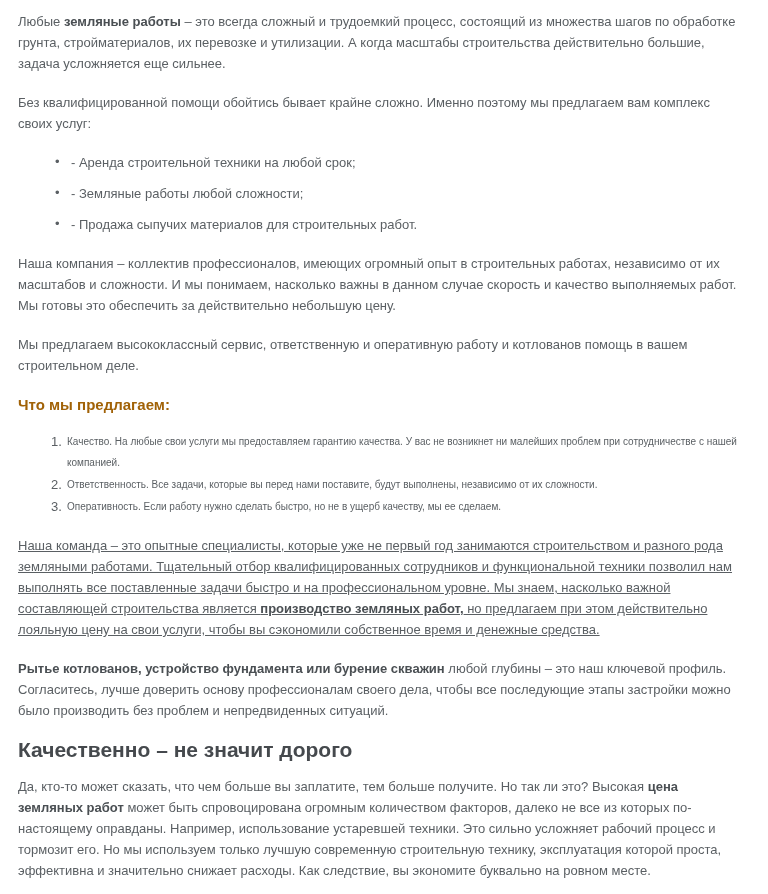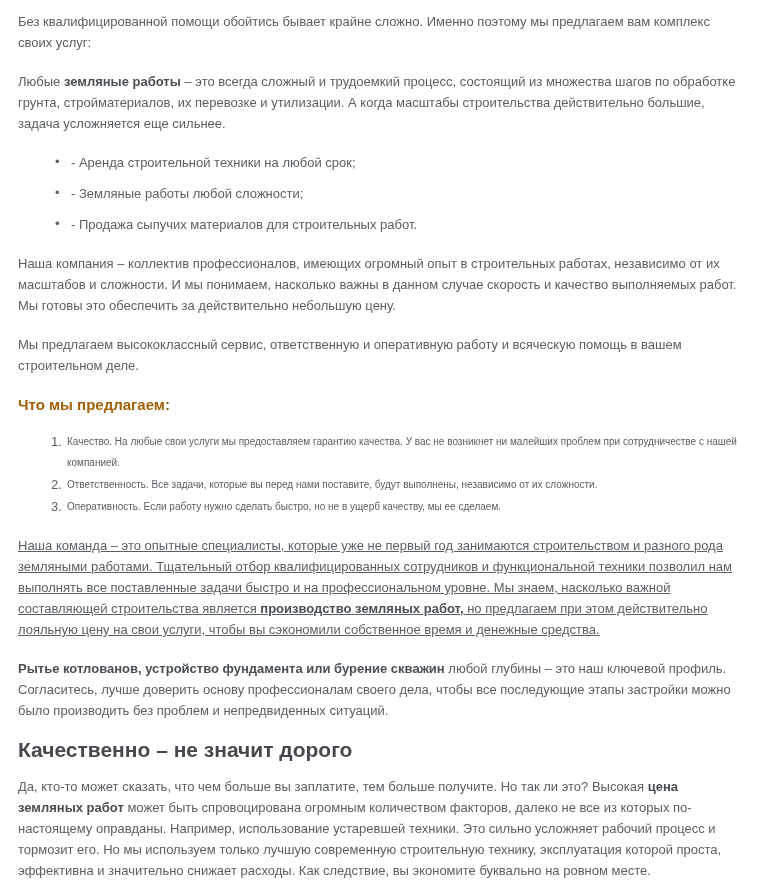--- a/index.html
+++ b/index.html
@@ -90,33 +90,33 @@
     color: #5a5f63;
   }
   .tight { margin-bottom: 16px; }
   .gap-before { margin-top: 2px; text-decoration: underline; }
 </style>
 </head>
 <body>
 
 <div class="page">
 
+  <p class="para"><span>Любые </span><b>земляные работы</b><span> – это всегда сложный и трудоемкий процесс, состоящий из множества шагов по обработке грунта, стройматериалов, их перевозке и утилизации. А когда масштабы строительства действительно большие, задача усложняется еще сильнее.</span></p>
+
   <p class="para">Без квалифицированной помощи обойтись бывает крайне сложно. Именно поэтому мы предлагаем вам комплекс своих услуг:</p>
-
-  <p class="para"><span>Любые </span><b>земляные работы</b><span> – это всегда сложный и трудоемкий процесс, состоящий из множества шагов по обработке грунта, стройматериалов, их перевозке и утилизации. А когда масштабы строительства действительно большие, задача усложняется еще сильнее.</span></p>
 
   <ul class="bullets">
     <li>- Аренда строительной техники на любой срок;</li>
     <li>- Земляные работы любой сложности;</li>
     <li>- Продажа сыпучих материалов для строительных работ.</li>
   </ul>
 
   <p class="para">Наша компания – коллектив профессионалов, имеющих огромный опыт в строительных работах, независимо от их масштабов и сложности. И мы понимаем, насколько важны в данном случае скорость и качество выполняемых работ. Мы готовы это обеспечить за действительно небольшую цену.</p>
 
-  <p class="para tight">Мы предлагаем высококлассный сервис, ответственную и оперативную работу и всяческую помощь в вашем строительном деле.</p>
+  <p class="para tight">Мы предлагаем высококлассный сервис, ответственную и оперативную работу и котлованов помощь в вашем строительном деле.</p>
 
   <h3 class="heading">Что мы предлагаем:</h3>
 
   <ol class="numbers">
     <li>Качество. На любые свои услуги мы предоставляем гарантию качества. У вас не возникнет ни малейших проблем при сотрудничестве с нашей компанией.</li>
     <li>Ответственность. Все задачи, которые вы перед нами поставите, будут выполнены, независимо от их сложности.</li>
     <li>Оперативность. Если работу нужно сделать быстро, но не в ущерб качеству, мы ее сделаем.</li>
   </ol>
 
   <p class="para gap-before"><span>Наша команда – это опытные специалисты, которые уже не первый год занимаются строительством и разного рода земляными работами. Тщательный отбор квалифицированных сотрудников и функциональной техники позволил нам выполнять все поставленные задачи быстро и на профессиональном уровне. Мы знаем, насколько важной составляющей строительства является </span><b>производство земляных работ,</b><span> но предлагаем при этом действительно лояльную цену на свои услуги, чтобы вы сэкономили собственное время и денежные средства.</span></p>

